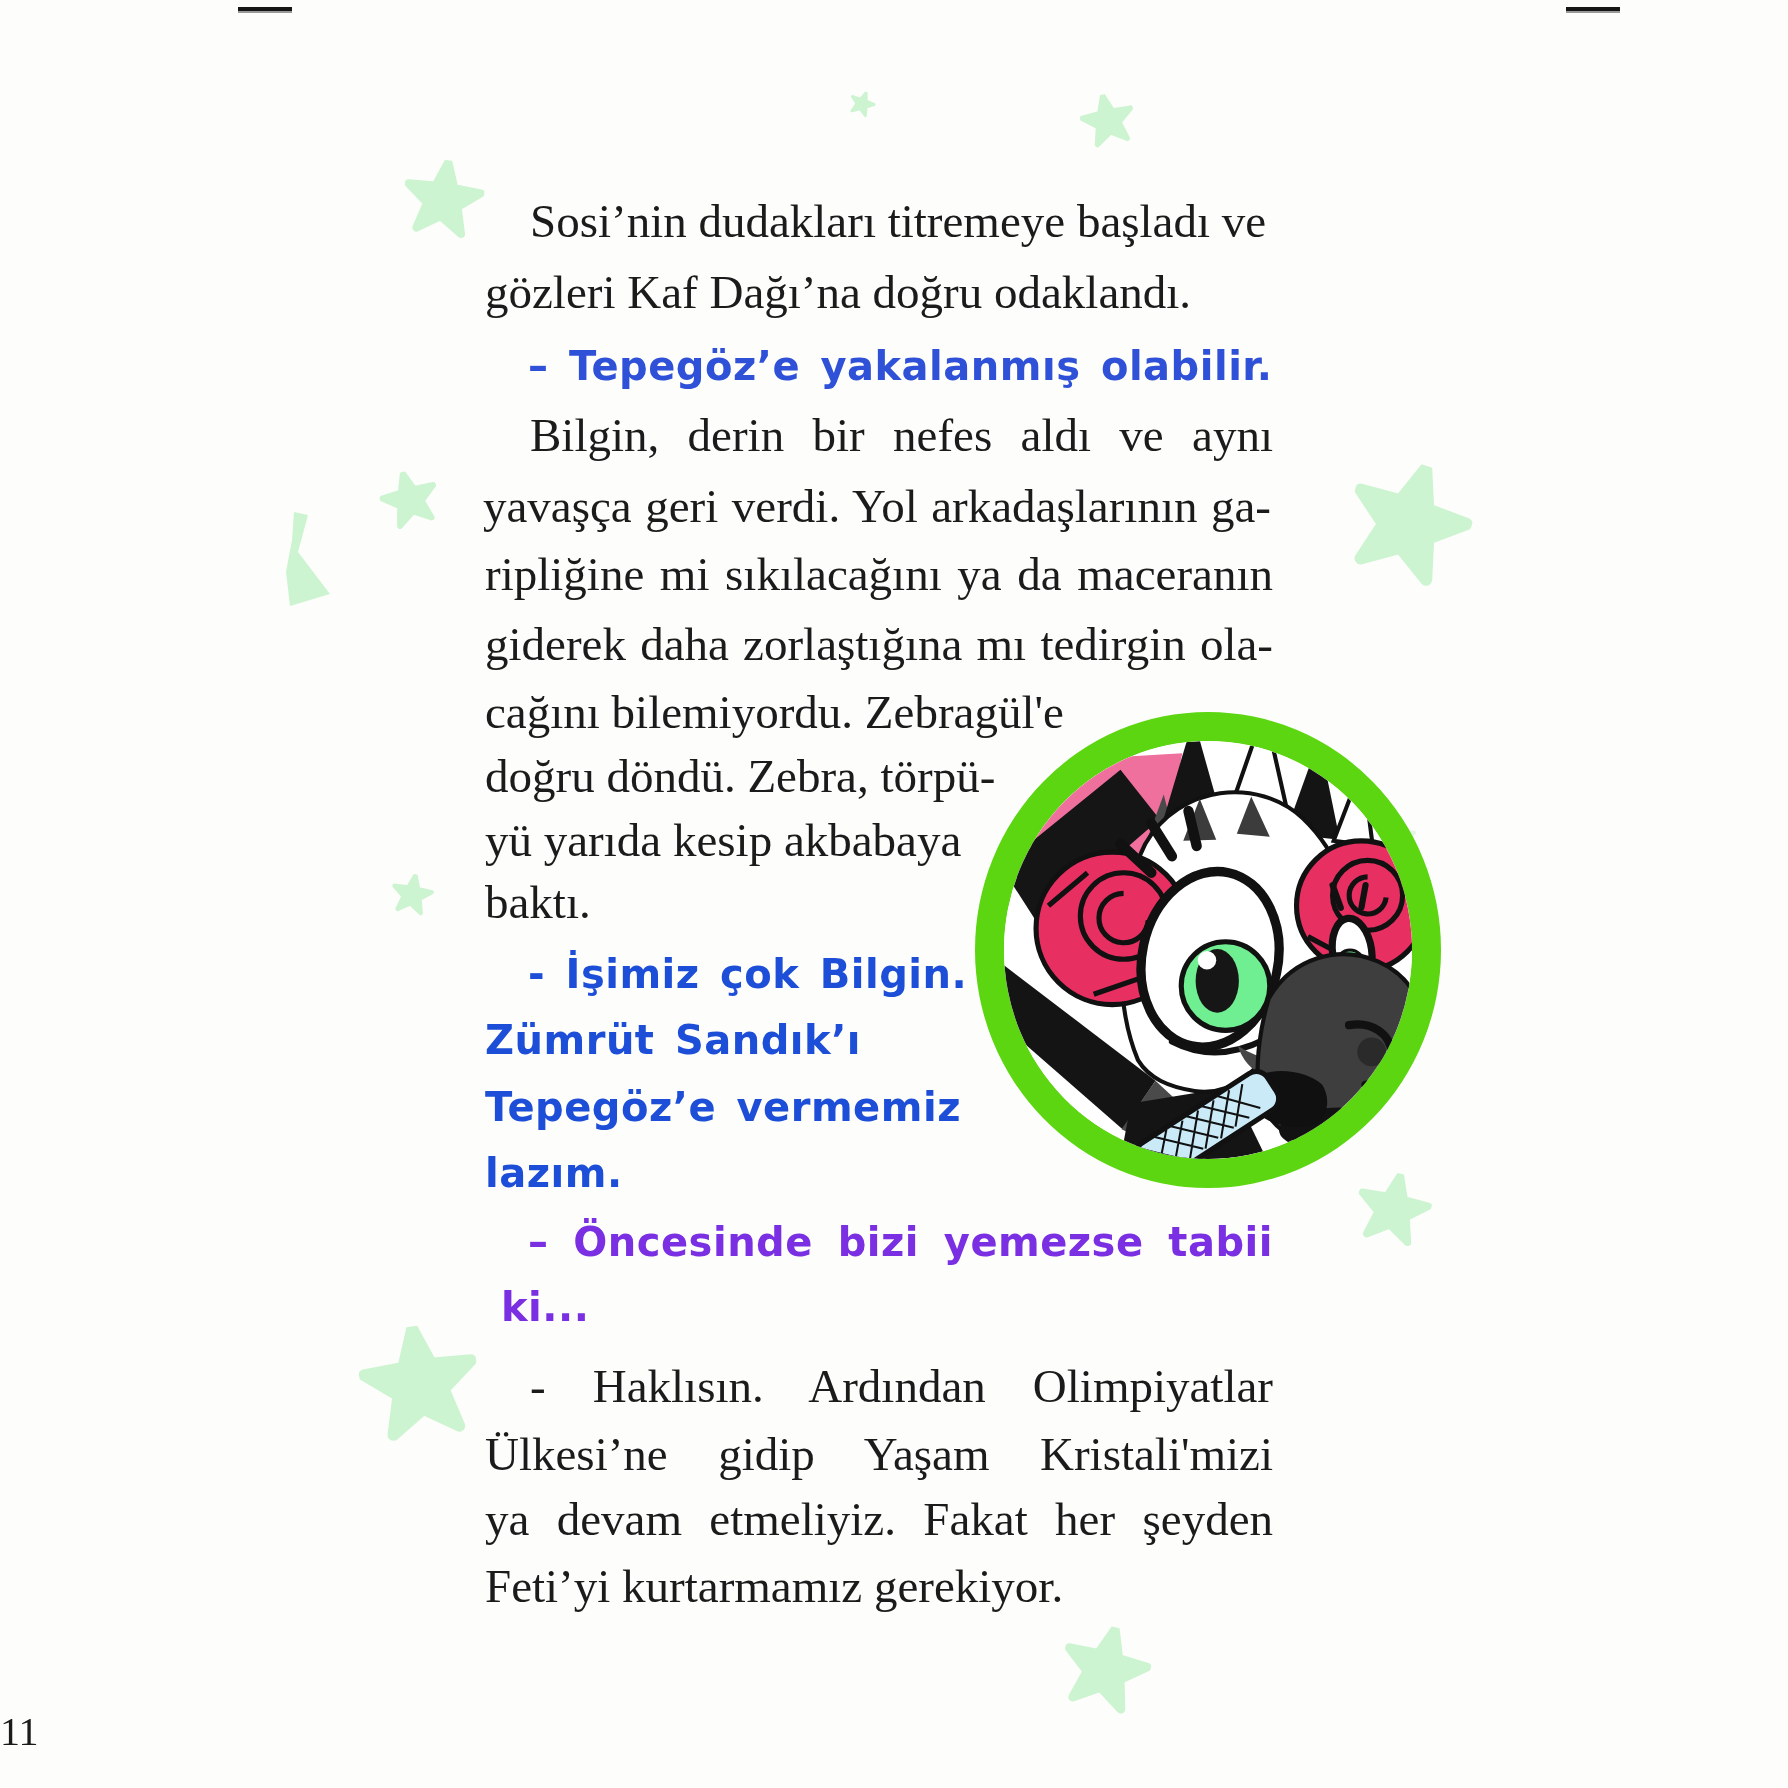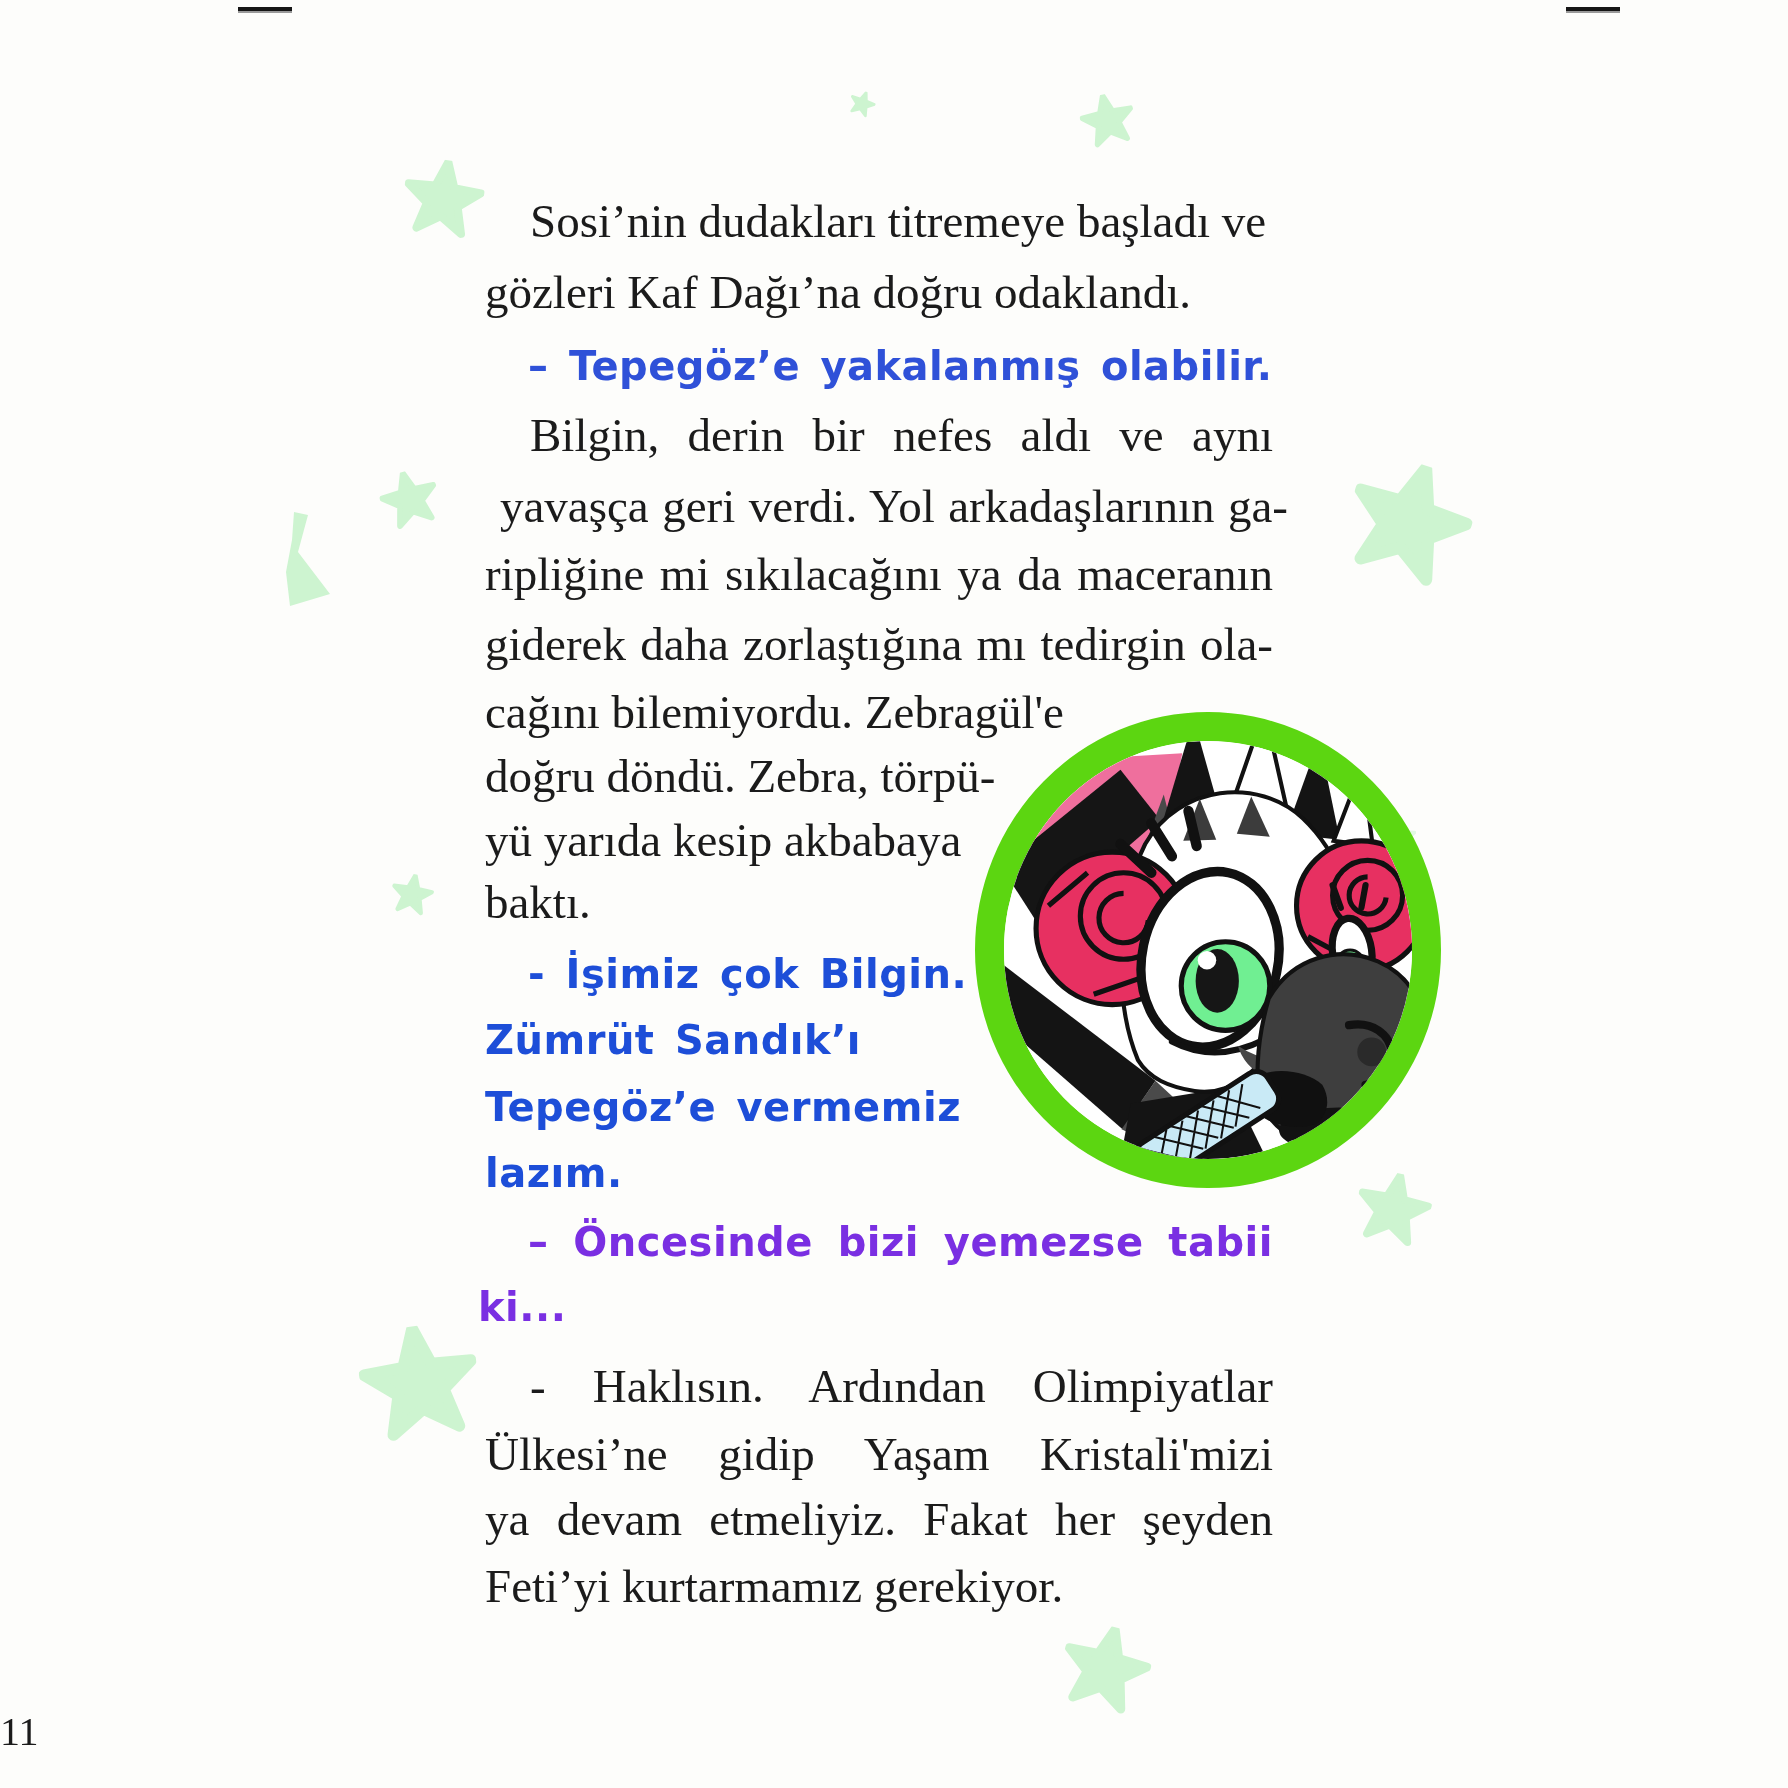--- a/index.html
+++ b/index.html
@@ -68,33 +68,33 @@
 
   <svg class="sliver" width="46" height="96" viewBox="0 0 46 96">
     <polygon points="8,0 22,3 12,40 44,82 4,94 0,60 6,28" fill="#cdf4d0"></polygon>
   </svg>
 
   <div id="text-layer">
       <div class="line serif" style="left: 530px; top: 192px;">Sosi’nin dudakları titremeye başladı ve</div>
       <div class="line serif" style="left: 485px; top: 263px;">gözleri Kaf Dağı’na doğru odaklandı.</div>
       <div class="line comic blue" style="left: 528px; top: 337px;">– Tepegöz’e yakalanmış olabilir.</div>
       <div class="line serif just" style="left: 530px; top: 406px; width: 743px;">Bilgin, derin bir nefes aldı ve aynı anda</div>
-      <div class="line serif just" style="left: 500px; top: 477px; width: 788px;">yavaşça geri verdi. Yol arkadaşlarının ga-</div>
+      <div class="line serif just" style="left: 483px; top: 477px; width: 788px;">yavaşça geri verdi. Yol arkadaşlarının ga-</div>
       <div class="line serif just" style="left: 485px; top: 545px; width: 788px;">ripliğine mi sıkılacağını ya da maceranın</div>
       <div class="line serif just" style="left: 485px; top: 615px; width: 788px;">giderek daha zorlaştığına mı tedirgin ola-</div>
       <div class="line serif" style="left: 485px; top: 683px;">cağını bilemiyordu. Zebragül'e</div>
       <div class="line serif" style="left: 485px; top: 747px;">doğru döndü. Zebra, törpü-</div>
       <div class="line serif" style="left: 485px; top: 811px;">yü yarıda kesip akbabaya</div>
       <div class="line serif" style="left: 485px; top: 873px;">baktı.</div>
       <div class="line comic orange" style="left: 528px; top: 945px;">- İşimiz çok Bilgin.</div>
       <div class="line comic orange" style="left: 485px; top: 1011px;">Zümrüt Sandık’ı</div>
       <div class="line comic orange" style="left: 485px; top: 1078px;">Tepegöz’e vermemiz</div>
       <div class="line comic orange" style="left: 485px; top: 1144px;">lazım.</div>
       <div class="line comic purple just" style="left: 528px; top: 1213px; width: 745px;">– Öncesinde bizi yemezse tabii</div>
-      <div class="line comic purple" style="left: 478px; top: 1278px; text-align: center;">ki...</div>
+      <div class="line comic purple" style="left: 501px; top: 1278px; text-align: center;">ki...</div>
       <div class="line serif just" style="left: 530px; top: 1357px; width: 743px;">- Haklısın. Ardından Olimpiyatlar</div>
       <div class="line serif just" style="left: 485px; top: 1425px; width: 788px;">Ülkesi’ne gidip Yaşam Kristali'mizi arama-</div>
       <div class="line serif just" style="left: 485px; top: 1490px; width: 788px;">ya devam etmeliyiz. Fakat her şeyden önce</div>
       <div class="line serif" style="left: 485px; top: 1557px;">Feti’yi kurtarmamız gerekiyor.</div>
     </div>
 
   <div class="portrait">
     <svg viewBox="0 0 406 406" preserveAspectRatio="xMidYMid slice">
       <defs>
         <clipPath id="cp">

